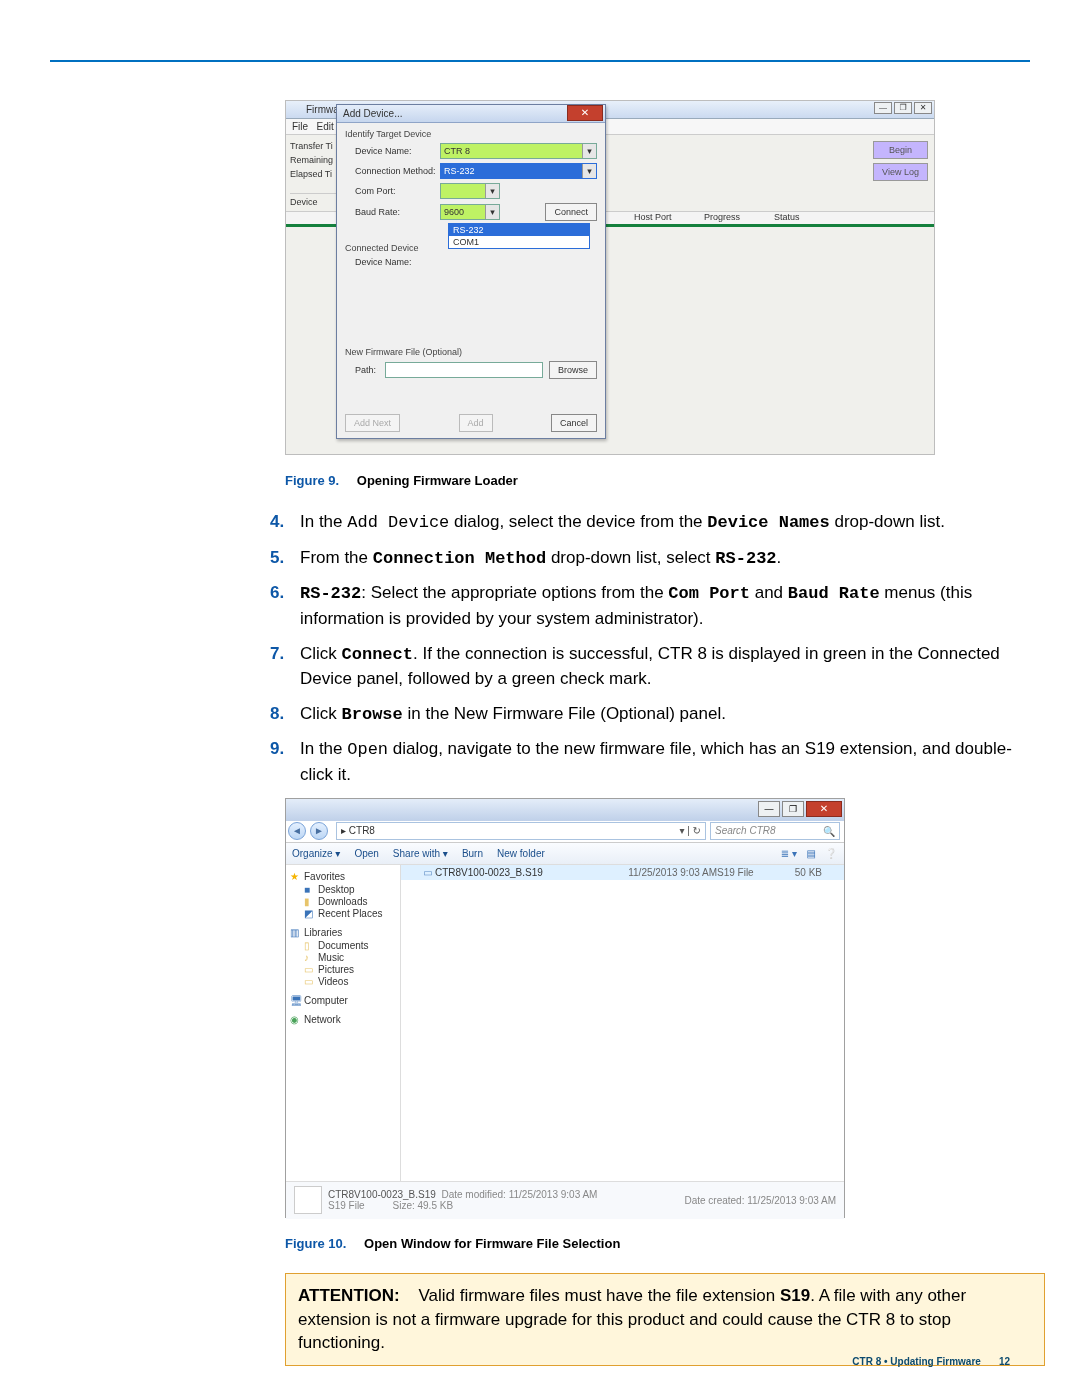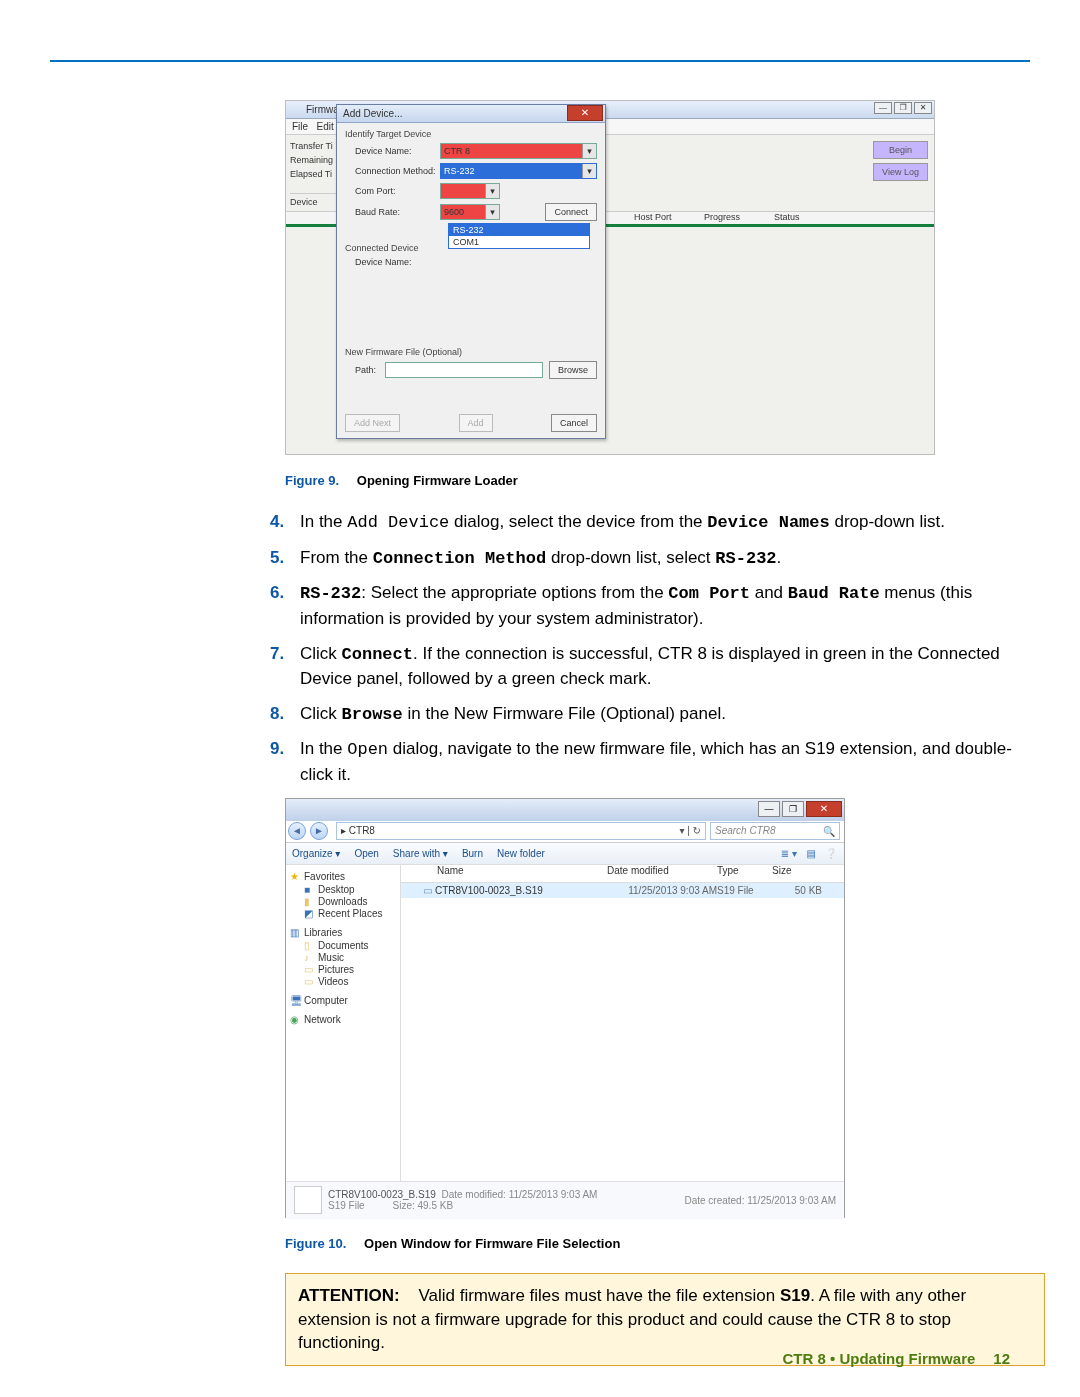--- a/index.html
+++ b/index.html
@@ -83,21 +83,21 @@
   }
   .group-label {
     font-size:9px; color:#444; padding:6px 8px 2px;
   }
   .field-row {
     display:flex; align-items:center; font-size:9px; color:#333;
     padding:2px 8px 2px 18px;
   }
   .field-row .lbl { width:85px; }
   .field-row .sel {
-    flex:1; height:16px; border:1px solid #7a9; background:#ef4444;
+    flex:1; height:16px; border:1px solid #7a9; background:#bef264;
     font-size:9px; padding:0 3px; line-height:14px; position:relative;
   }
   .field-row .sel.hl { background:#2b6dd9; color:#fff; border-color:#2b6dd9; }
   .sel .caret {
     position:absolute; right:0; top:0; width:14px; height:100%;
     border-left:1px solid #999; background:#e6e6e6; text-align:center;
     color:#333;
   }
   .dropdown-open {
     position:absolute; left:111px; top:62px; width:142px;
@@ -218,21 +218,21 @@
   .attention {
     width:760px; margin-left:225px; margin-top:22px;
     border:1px solid #e0a030; background:#fff6db;
     padding:10px 12px; font-size:17px; color:#000; line-height:1.4;
   }
   .attention .label { font-weight:bold; text-transform:uppercase; margin-right:14px; }
 
   
   .footer {
     position:absolute; right:70px; bottom:30px;
-    font-size:15px; font-weight:bold; color:#4d7c0f;
+    font-size:10px; font-weight:bold; color:#0c4a6e;
   }
   .footer .pg { margin-left:18px; }
 </style>
 </head>
 <body>
 
 <div class="top-rule"></div>
 
 <div class="page-content">
 
@@ -442,26 +442,20 @@
         </div>
         <div class="nav-group">
           <div class="grp-title">
               <span class="ico green">◉</span>
               <span>Network</span>
             </div>
         </div>
       </div>
 
       <div class="filepane">
-        <div class="fp-header">
-          <span>Name</span>
-          <span>Date modified</span>
-          <span>Type</span>
-          <span>Size</span>
-        </div>
         <div class="fp-row sel">
           <span class="ic">▭</span>
           <span>CTR8V100-0023_B.S19</span>
           <span>11/25/2013 9:03 AM</span>
           <span>S19 File</span>
           <span>50 KB</span>
         </div>
       </div>
     </div>
 

